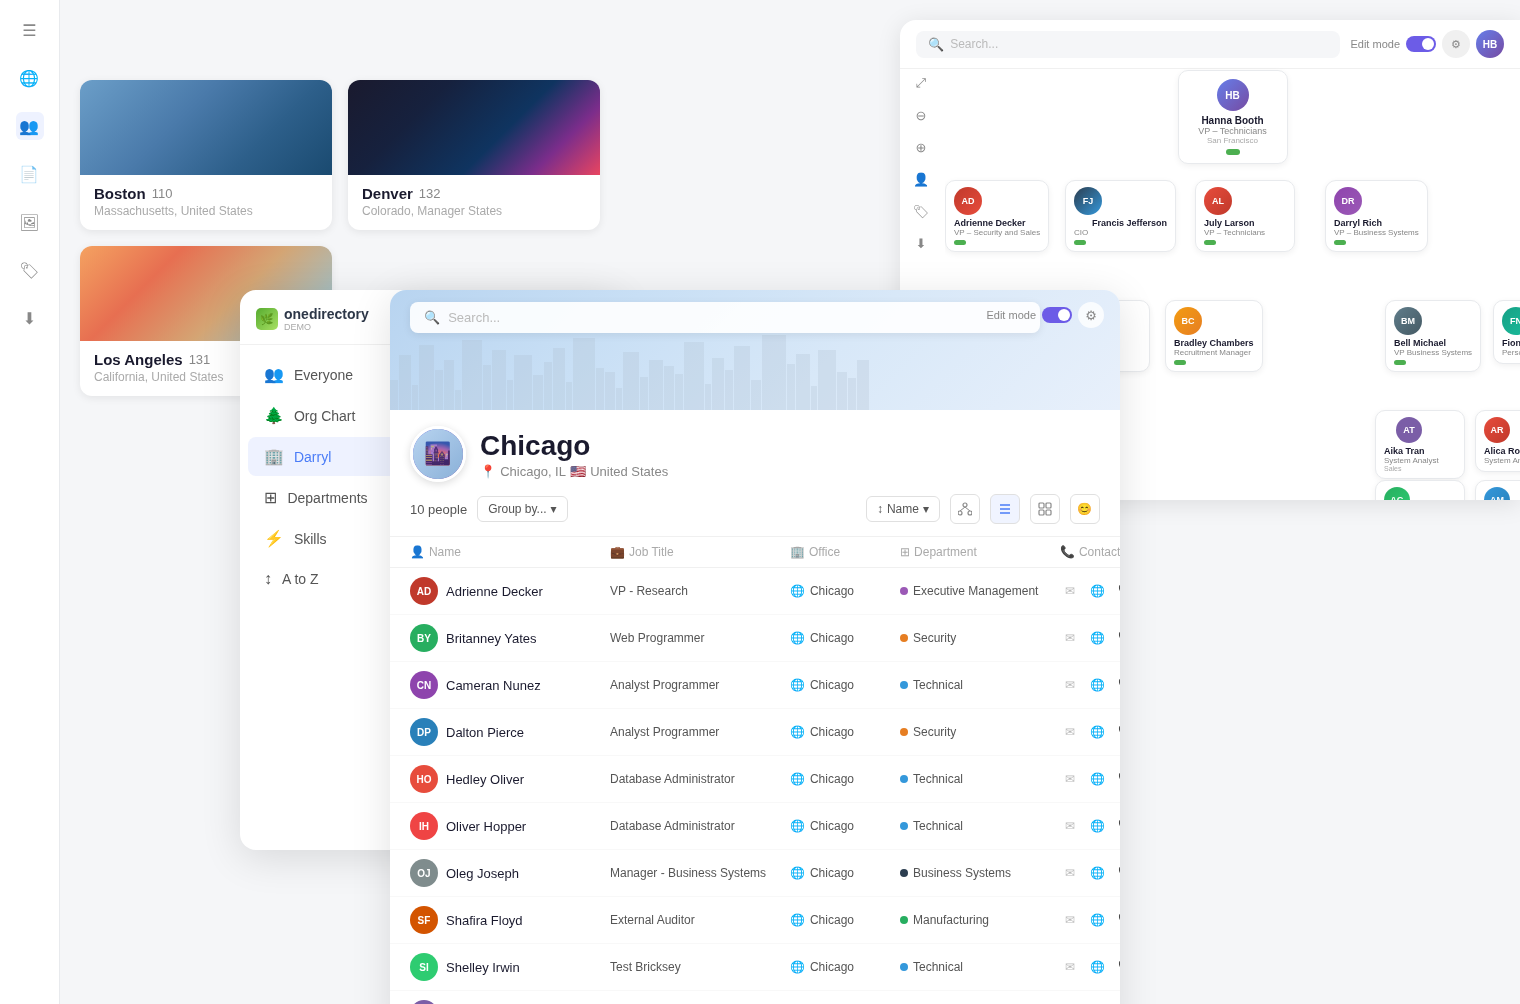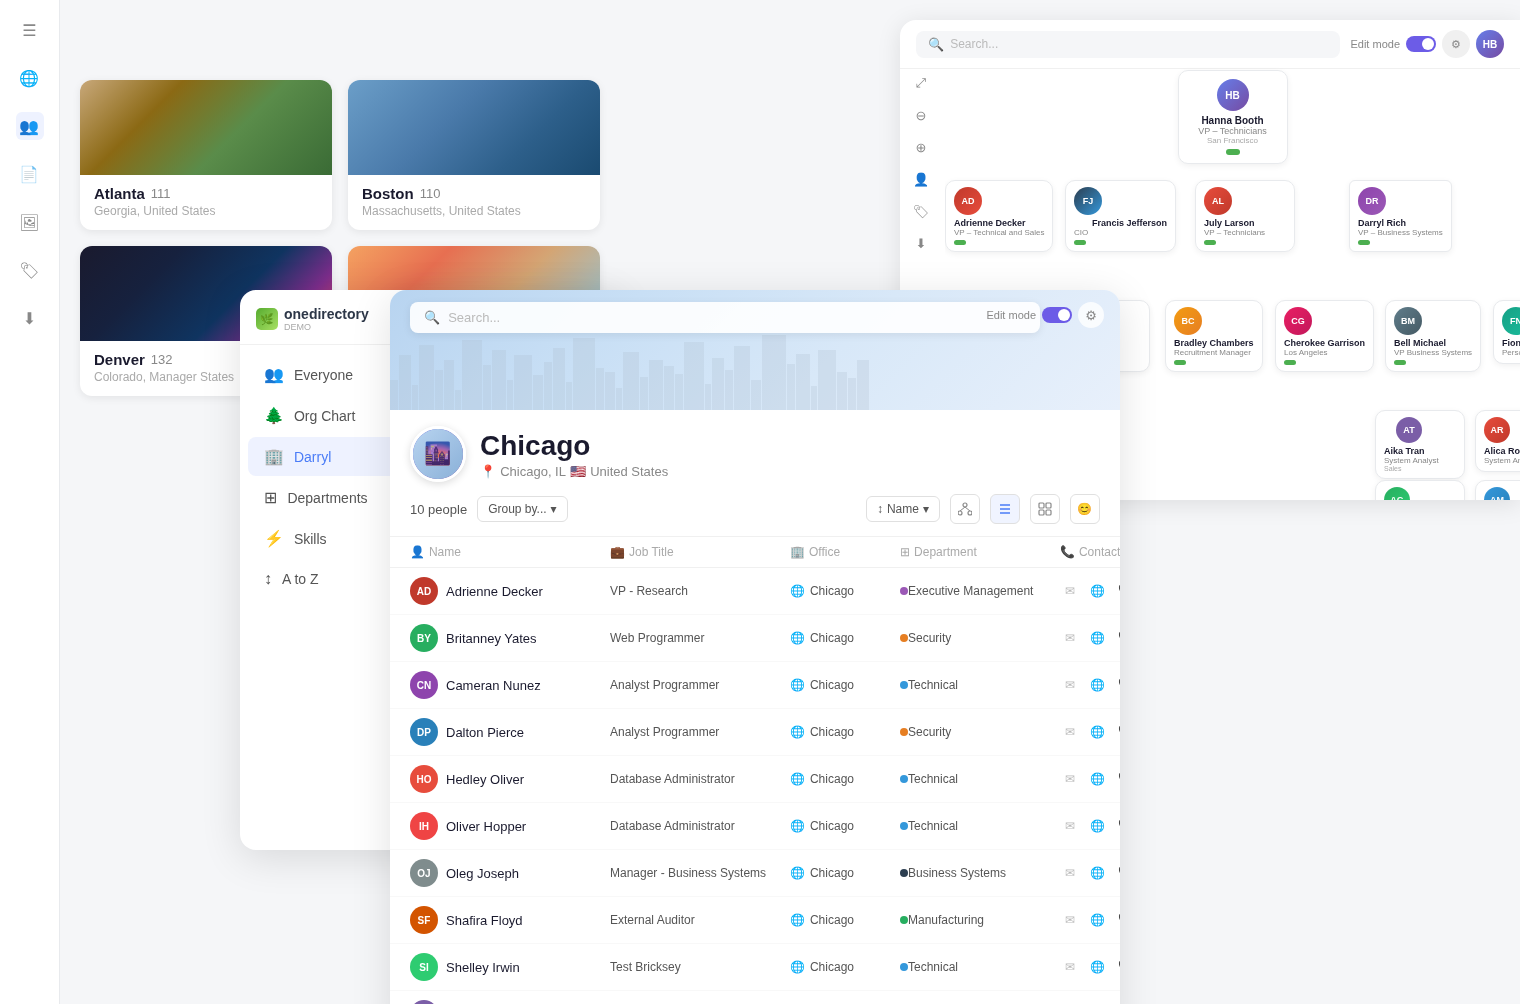--- a/index.html
+++ b/index.html
@@ -279,21 +279,21 @@
       display: flex; align-items: center; gap: 8px;
     }
     .person-name { font-weight: 500; color: #1a1a2e; font-size: 13px; }
     .job-title-cell { color: #555; font-size: 12px; }
     .office-cell {
       display: flex; align-items: center; gap: 5px;
       color: #555; font-size: 12px;
     }
     .globe-icon { color: #4a9eff; font-size: 12px; }
     .dept-cell {
-      display: flex; align-items: center; 
+      display: flex; align-items: center; gap: 5px;
       font-size: 12px; color: #555;
     }
     .dept-dot {
       width: 8px; height: 8px;
       border-radius: 50%;
       flex-shrink: 0;
     }
     .contact-cell {
       display: flex; align-items: center; gap: 8px;
     }
@@ -344,30 +344,20 @@
   <div class="bg-sidebar-icon active">👥</div>
   <div class="bg-sidebar-icon">📄</div>
   <div class="bg-sidebar-icon">🖼</div>
   <div class="bg-sidebar-icon">🏷</div>
   <div class="bg-sidebar-icon">⬇</div>
 </div>
 
 <div class="offices-bg">
   <div class="offices-grid">
     <div class="office-card">
-      <div class="office-img-atlanta"></div>
-      <div class="office-card-info">
-        <div class="office-card-name">
-          <span>Atlanta</span>
-          <span class="office-card-count">111</span>
-        </div>
-        <div class="office-card-location">Georgia, United States</div>
-      </div>
-    </div>
-    <div class="office-card">
       <div class="office-img-boston"></div>
       <div class="office-card-info">
         <div class="office-card-name">
           <span>Boston</span>
           <span class="office-card-count">110</span>
         </div>
         <div class="office-card-location">Massachusetts, United States</div>
       </div>
     </div>
     <div class="office-card">
@@ -426,36 +416,36 @@
       <div style="width:32px;height:32px;border-radius:50%;background:linear-gradient(135deg,#667eea,#764ba2);margin:0 auto 4px;display:flex;align-items:center;justify-content:center;color:#fff;font-size:10px;font-weight:700;">HB</div>
       <div style="font-weight:600;color:#1a1a2e;font-size:10px;">Hanna Booth</div>
       <div style="color:#888;font-size:9px;">VP – Technicians</div>
       <div style="color:#aaa;font-size:8px;">San Francisco</div>
       <div style="width:14px;height:6px;background:#4caf50;border-radius:3px;margin:4px auto 0;"></div>
     </div>
 
     <div style="position:absolute;top:115px;left:0px;background:#fff;border:1px solid #e8eaed;border-radius:10px;padding:6px 8px;min-width:100px;box-shadow:0 2px 6px rgba(0,0,0,0.06);">
       <div style="width:28px;height:28px;border-radius:50%;background:linear-gradient(135deg,#c0392b,#e74c3c);margin-bottom:3px;display:flex;align-items:center;justify-content:center;color:#fff;font-size:9px;font-weight:700;">AD</div>
       <div style="font-weight:600;color:#1a1a2e;font-size:9px;">Adrienne Decker</div>
-      <div style="color:#888;font-size:8px;">VP – Technical and Sales</div>
+      <div style="color:#888;font-size:8px;">VP – Security and Sales</div>
       <div style="width:12px;height:5px;background:#4caf50;border-radius:3px;margin-top:3px;"></div>
     </div>
     <div style="position:absolute;top:115px;left:120px;background:#fff;border:1px solid #e8eaed;border-radius:10px;padding:6px 8px;min-width:100px;box-shadow:0 2px 6px rgba(0,0,0,0.06);">
       <div style="width:28px;height:28px;border-radius:50%;background:linear-gradient(135deg,#2c3e50,#3498db);margin-bottom:3px;display:flex;align-items:center;justify-content:center;color:#fff;font-size:9px;font-weight:700;">FJ</div>
       <div style="font-weight:600;color:#1a1a2e;font-size:9px;padding-left:18px;">Francis Jefferson</div>
       <div style="color:#888;font-size:8px;">CIO</div>
       <div style="width:12px;height:5px;background:#4caf50;border-radius:3px;margin-top:3px;"></div>
     </div>
     <div style="position:absolute;top:115px;left:250px;background:#fff;border:1px solid #e8eaed;border-radius:10px;padding:6px 8px;min-width:100px;box-shadow:0 2px 6px rgba(0,0,0,0.06);">
       <div style="width:28px;height:28px;border-radius:50%;background:linear-gradient(135deg,#e74c3c,#c0392b);margin-bottom:3px;display:flex;align-items:center;justify-content:center;color:#fff;font-size:9px;font-weight:700;">AL</div>
       <div style="font-weight:600;color:#1a1a2e;font-size:9px;">July Larson</div>
       <div style="color:#888;font-size:8px;">VP – Technicians</div>
       <div style="width:12px;height:5px;background:#4caf50;border-radius:3px;margin-top:3px;"></div>
     </div>
-    <div style="position:absolute;top:115px;left:380px;background:#fff;border:1px solid #e8eaed;border-radius:6px;padding:6px 8px;min-width:100px;box-shadow:0 2px 6px rgba(0,0,0,0.06);margin-left:24px;">
+    <div style="position:absolute;top:115px;left:380px;background:#fff;border:1px solid #e8eaed;border-radius:11px;padding:6px 8px;min-width:100px;box-shadow:0 2px 6px rgba(0,0,0,0.06);">
       <div style="width:28px;height:28px;border-radius:50%;background:linear-gradient(135deg,#8e44ad,#9b59b6);margin-bottom:3px;display:flex;align-items:center;justify-content:center;color:#fff;font-size:9px;font-weight:700;">DR</div>
       <div style="font-weight:600;color:#1a1a2e;font-size:9px;">Darryl Rich</div>
       <div style="color:#888;font-size:8px;">VP – Business Systems</div>
       <div style="width:12px;height:5px;background:#4caf50;border-radius:3px;margin-top:3px;"></div>
     </div>
 
     <div style="position:absolute;top:235px;left:0px;background:#fff;border:1px solid #e8eaed;border-radius:10px;padding:6px 8px;min-width:95px;box-shadow:0 2px 6px rgba(0,0,0,0.06);">
       <div style="width:28px;height:28px;border-radius:50%;background:linear-gradient(135deg,#27ae60,#2ecc71);margin-bottom:3px;display:flex;align-items:center;justify-content:center;color:#fff;font-size:9px;font-weight:700;">HB</div>
       <div style="font-weight:600;color:#1a1a2e;font-size:9px;">Harwill Bricksey</div>
       <div style="color:#888;font-size:8px;">Boston</div>
@@ -464,26 +454,20 @@
     <div style="position:absolute;top:235px;left:110px;background:#fff;border:1px solid #e8eaed;border-radius:10px;padding:6px 8px;min-width:95px;box-shadow:0 2px 6px rgba(0,0,0,0.06);">
       <div style="width:28px;height:28px;border-radius:50%;background:linear-gradient(135deg,#3498db,#2980b9);margin-bottom:3px;display:flex;align-items:center;justify-content:center;color:#fff;font-size:9px;font-weight:700;">LB</div>
       <div style="font-weight:600;color:#1a1a2e;font-size:9px;">Levi Bates</div>
       <div style="color:#888;font-size:8px;">New York</div>
       <div style="width:12px;height:5px;background:#4caf50;border-radius:3px;margin-top:3px;"></div>
     </div>
     <div style="position:absolute;top:235px;left:220px;background:#fff;border:1px solid #e8eaed;border-radius:10px;padding:6px 8px;min-width:95px;box-shadow:0 2px 6px rgba(0,0,0,0.06);">
       <div style="width:28px;height:28px;border-radius:50%;background:linear-gradient(135deg,#f39c12,#e67e22);margin-bottom:3px;display:flex;align-items:center;justify-content:center;color:#fff;font-size:9px;font-weight:700;">BC</div>
       <div style="font-weight:600;color:#1a1a2e;font-size:9px;">Bradley Chambers</div>
       <div style="color:#888;font-size:8px;">Recruitment Manager</div>
-      <div style="width:12px;height:5px;background:#4caf50;border-radius:3px;margin-top:3px;"></div>
-    </div>
-    <div style="position:absolute;top:235px;left:330px;background:#fff;border:1px solid #e8eaed;border-radius:10px;padding:6px 8px;min-width:95px;box-shadow:0 2px 6px rgba(0,0,0,0.06);">
-      <div style="width:28px;height:28px;border-radius:50%;background:linear-gradient(135deg,#e91e63,#c2185b);margin-bottom:3px;display:flex;align-items:center;justify-content:center;color:#fff;font-size:9px;font-weight:700;">CG</div>
-      <div style="font-weight:600;color:#1a1a2e;font-size:9px;">Cherokee Garrison</div>
-      <div style="color:#888;font-size:8px;">Los Angeles</div>
       <div style="width:12px;height:5px;background:#4caf50;border-radius:3px;margin-top:3px;"></div>
     </div>
     <div style="position:absolute;top:235px;left:440px;background:#fff;border:1px solid #e8eaed;border-radius:10px;padding:6px 8px;min-width:95px;box-shadow:0 2px 6px rgba(0,0,0,0.06);">
       <div style="width:28px;height:28px;border-radius:50%;background:linear-gradient(135deg,#607d8b,#455a64);margin-bottom:3px;display:flex;align-items:center;justify-content:center;color:#fff;font-size:9px;font-weight:700;">BM</div>
       <div style="font-weight:600;color:#1a1a2e;font-size:9px;">Bell Michael</div>
       <div style="color:#888;font-size:8px;">VP Business Systems</div>
       <div style="width:12px;height:5px;background:#4caf50;border-radius:3px;margin-top:3px;"></div>
     </div>
     <div style="position:absolute;top:235px;left:548px;background:#fff;border:1px solid #e8eaed;border-radius:10px;padding:6px 8px;min-width:95px;box-shadow:0 2px 6px rgba(0,0,0,0.06);">
       <div style="width:28px;height:28px;border-radius:50%;background:linear-gradient(135deg,#16a085,#1abc9c);margin-bottom:3px;display:flex;align-items:center;justify-content:center;color:#fff;font-size:9px;font-weight:700;">FN</div>

